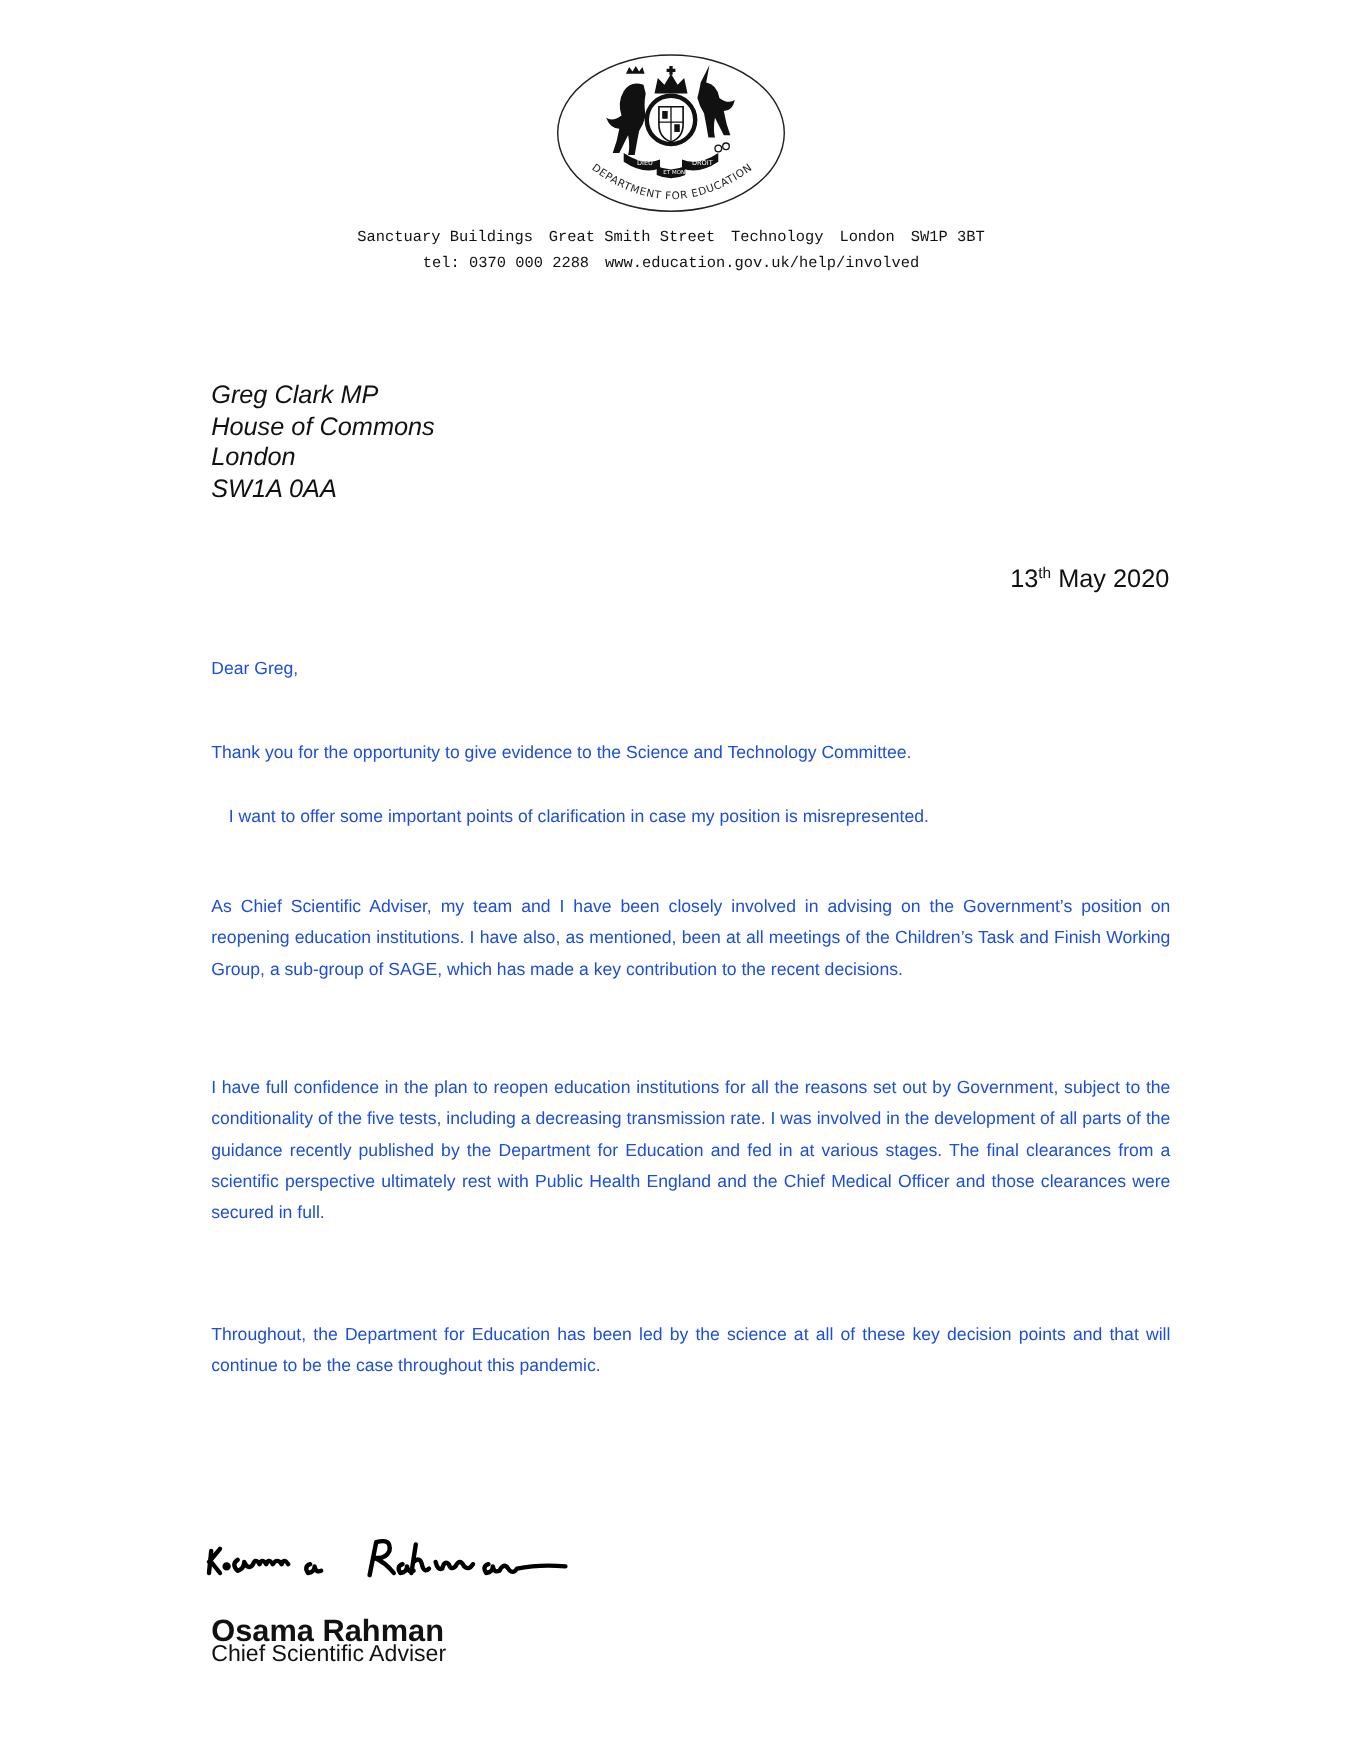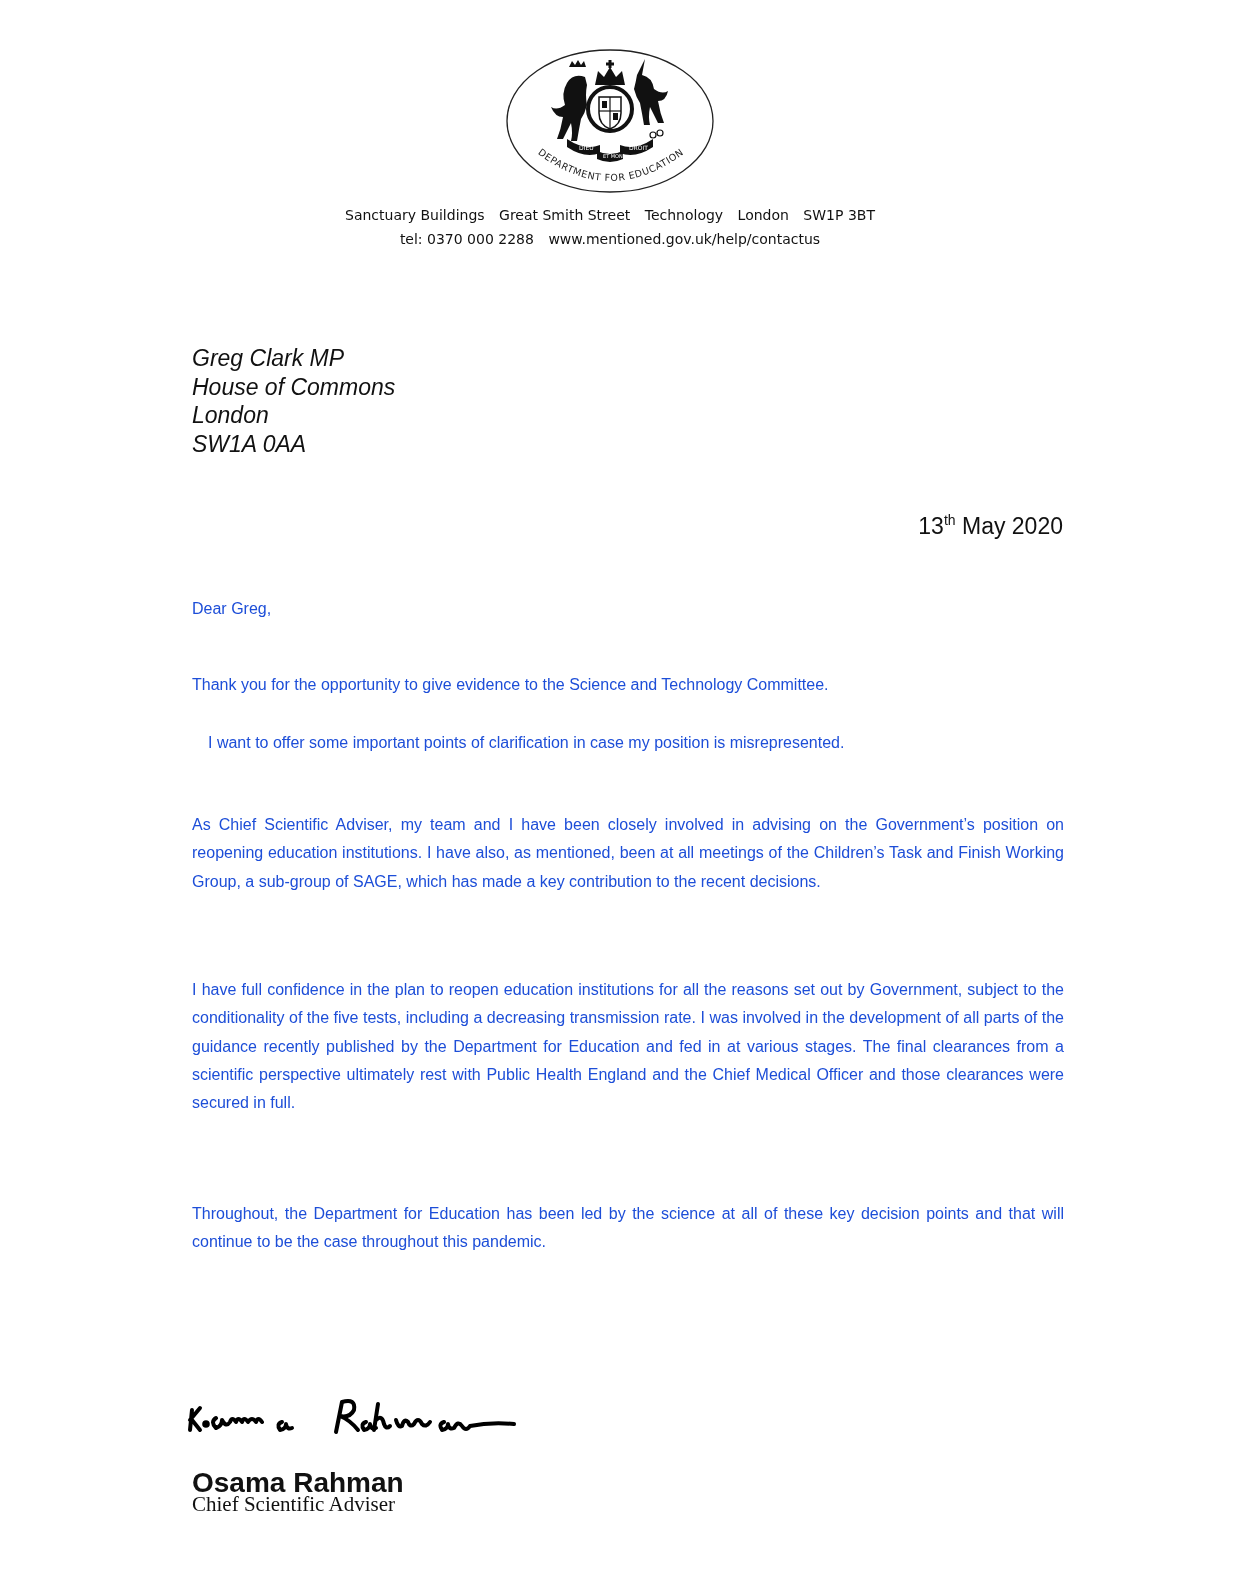--- a/index.html
+++ b/index.html
@@ -3,42 +3,42 @@
 <meta charset="utf-8">
 <style>
   html, body { margin: 0; padding: 0; background: #ffffff; }
   body { width: 1240px; height: 1593px; position: relative; overflow: hidden; color: #000; }
   .crest-wrap { position: absolute; left: 505px; top: 47px; width: 210px; height: 148px; }
   .crest-wrap svg { width: 210px; height: 148px; display: block; }
   .letterhead { position: absolute; left: 0; width: 1220px; text-align: center;
     font-family: "DejaVu Sans", sans-serif; font-size: 14px; color: #111; letter-spacing: 0; }
   .lh1 { top: 207px; }
   .lh2 { top: 231px; }
-  .lh1 span, .lh2 span { margin: 0 5px; }
+  .lh1 span, .lh2 span { margin: 0 5px; font-family: Liberation Mono, monospace; }
   .address { position: absolute; left: 192px; top: 344px;
     font-family: "Liberation Sans", sans-serif; font-size: 23px; line-height: 28.5px; color: #111; }
   .address div { white-space: nowrap; font-style: italic; }
   .date { position: absolute; right: 177px; top: 513px;
     font-family: "Liberation Sans", sans-serif; font-size: 23px; color: #111; }
   .date sup { font-size: 14px; vertical-align: 9px; line-height: 0; }
   .body-text { position: absolute; left: 192px; width: 872px;
     font-family: "Liberation Sans", sans-serif; font-size: 16px; line-height: 28.3px;
     color: #1d4ed8; text-align: justify; }
   .salutation { top: 595px; }
   .p1 { top: 635px; margin-top: 36px; }
   .p2 { top: 729px; margin-left: 16px; }
   .p3 { top: 811px; }
   .p4 { top: 976px; }
   .p5 { top: 1200px; }
   .signature { position: absolute; left: 186px; top: 1396px; width: 340px; height: 40px; }
   .signature svg { width: 340px; height: 40px; display: block; }
   .signer-name { position: absolute; left: 192px; top: 1467px;
     font-family: "Liberation Sans", sans-serif; font-size: 28px; font-weight: bold; color: #111; }
   .signer-title { position: absolute; left: 192px; top: 1492px;
-    font-family: Liberation Serif, serif; font-size: 21px; color: #111; }
+    font-family: Liberation Sans, sans-serif; font-size: 21px; color: #111; }
 </style>
 </head>
 <body>
 
 <div class="crest-wrap">
   <svg viewBox="0 0 210 148">
     <ellipse cx="105" cy="74" rx="103" ry="71" fill="none" stroke="#222" stroke-width="1.3"></ellipse>
 
     <path d="M90 38 L93 24 L99 30 L105 20 L111 30 L117 24 L120 38 Z" fill="#111"></path>
     <rect x="103.5" y="13" width="3" height="8" fill="#111"></rect>
@@ -75,21 +75,21 @@
 
 <div class="letterhead lh1">
   <span>Sanctuary Buildings</span>
   <span>Great Smith Street</span>
   <span>Technology</span>
   <span>London</span>
   <span>SW1P 3BT</span>
 </div>
 <div class="letterhead lh2">
   <span>tel: 0370 000 2288</span>
-  <span>www.mentioned.gov.uk/help/contactus</span>
+  <span>www.education.gov.uk/help/involved</span>
 </div>
 
 <div class="address">
   <div>Greg Clark MP</div>
   <div>House of Commons</div>
   <div>London</div>
   <div>SW1A 0AA</div>
 </div>
 
 <div class="date"><span>13</span><sup>th</sup><span> May 2020</span></div>

